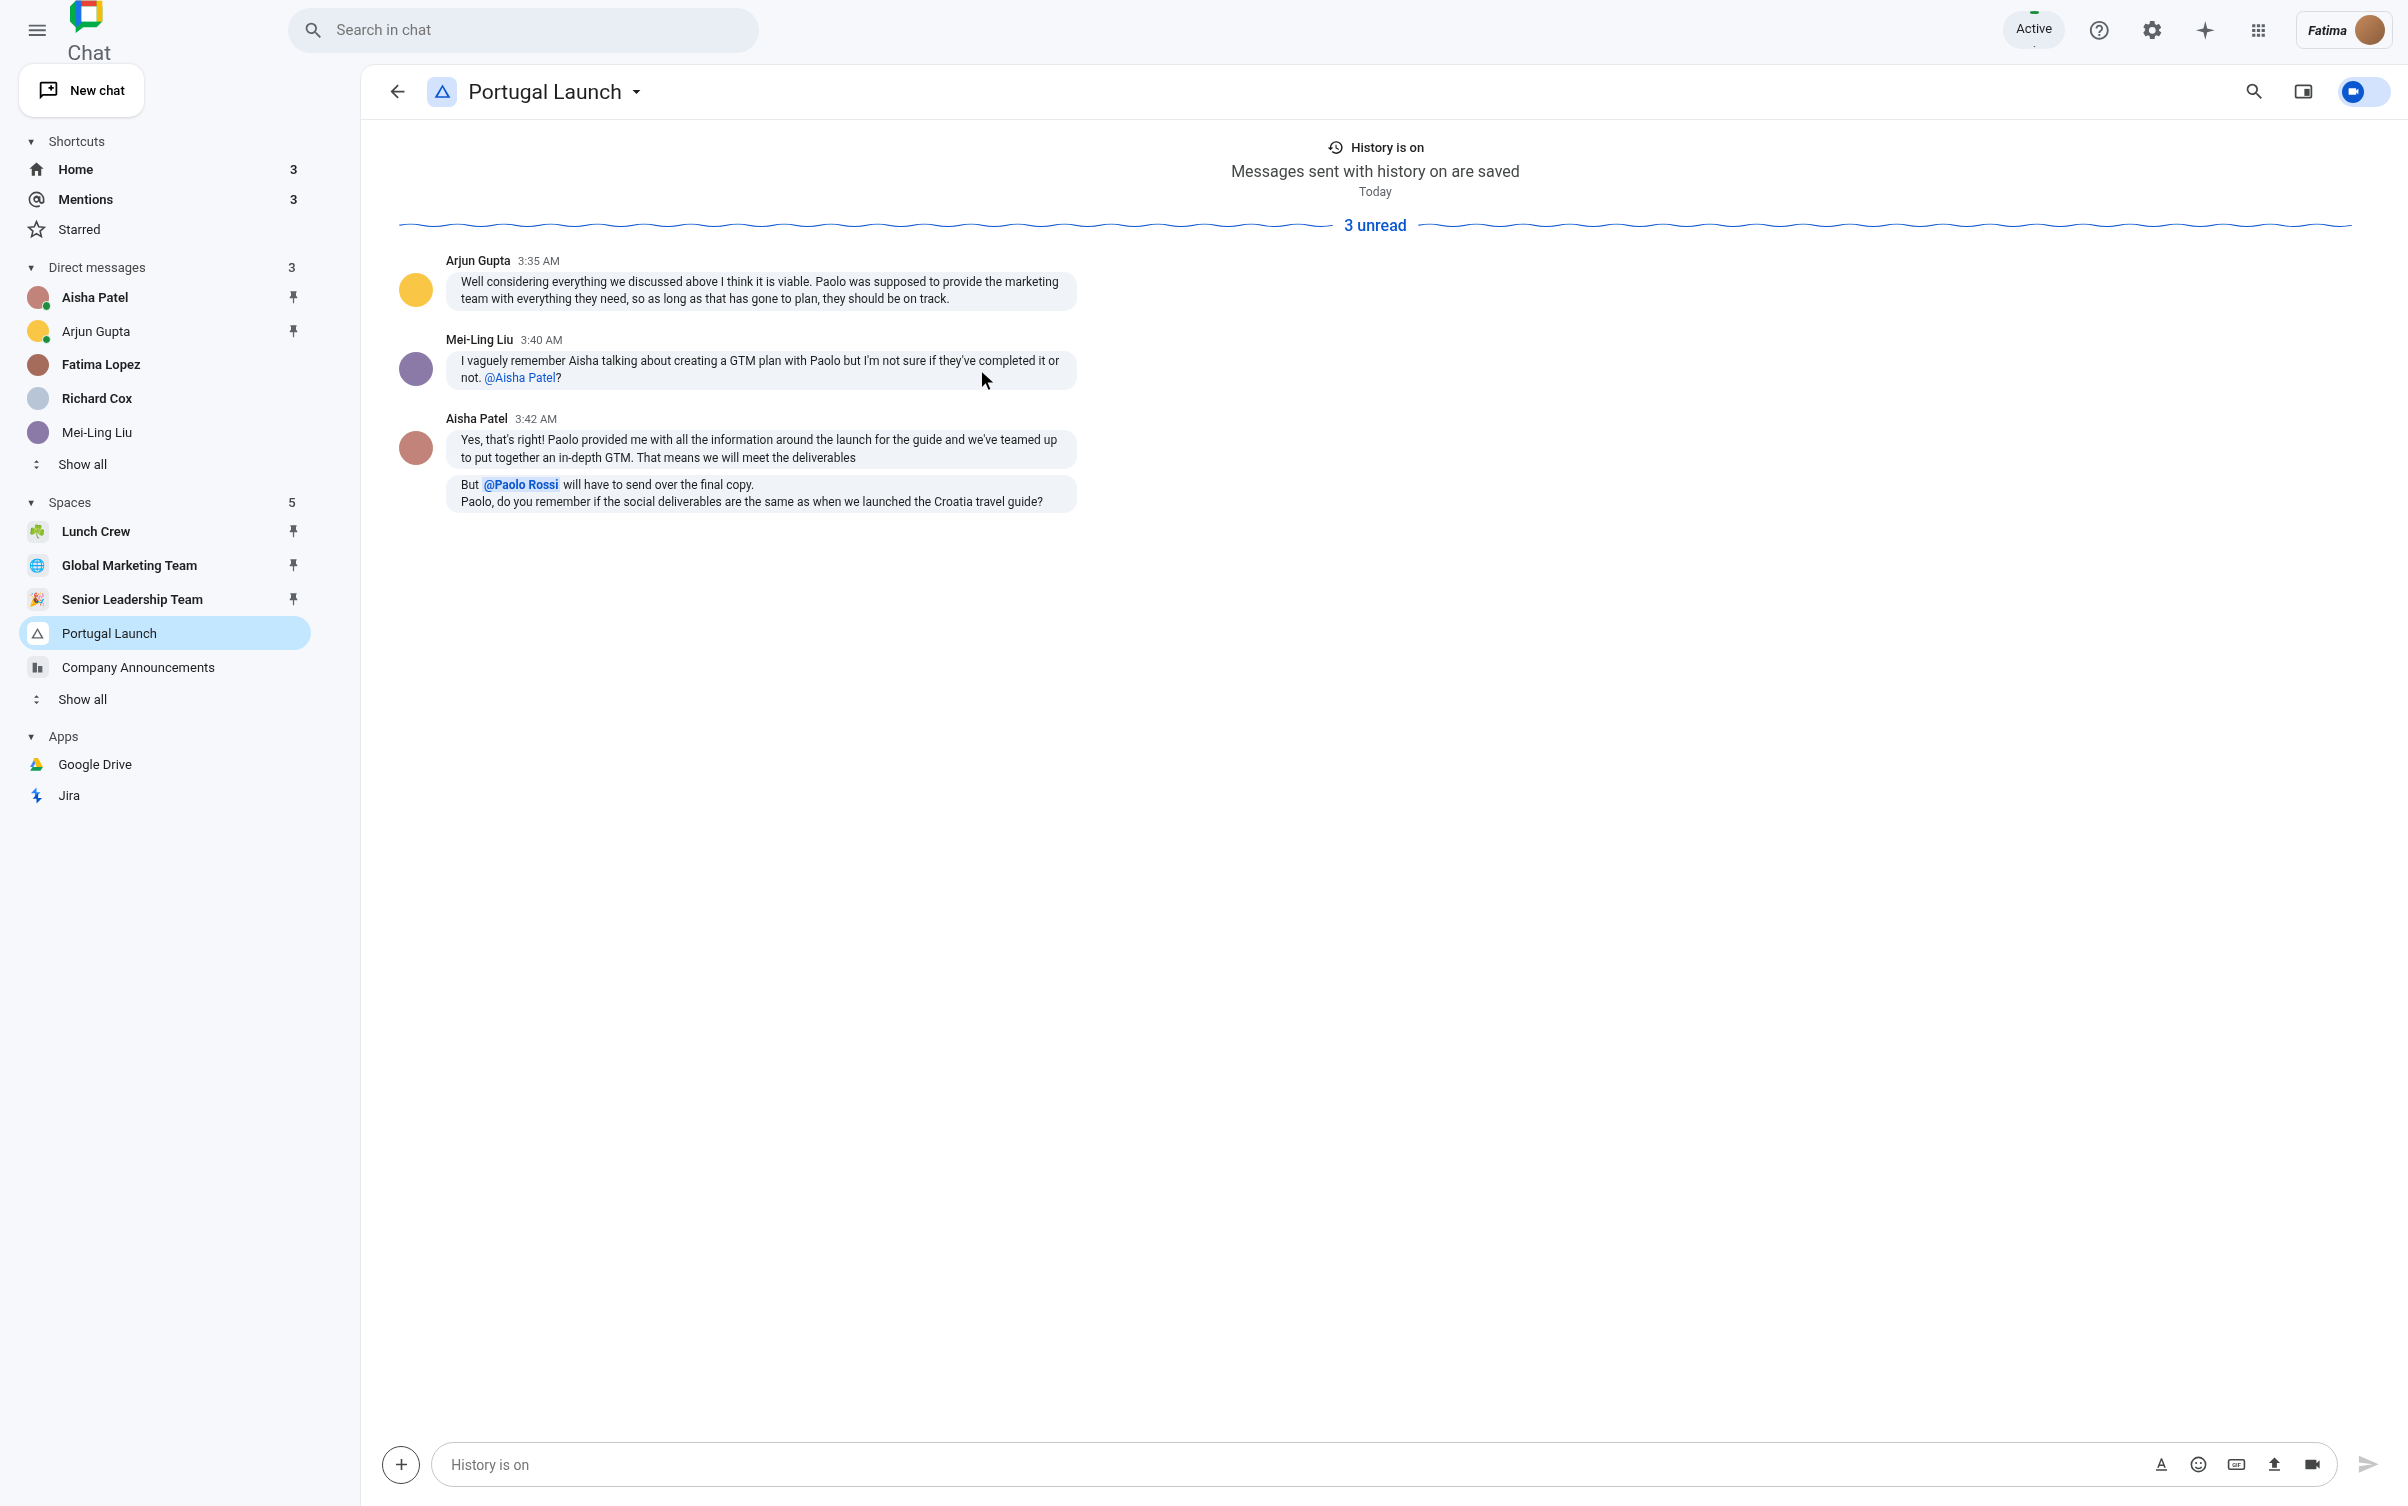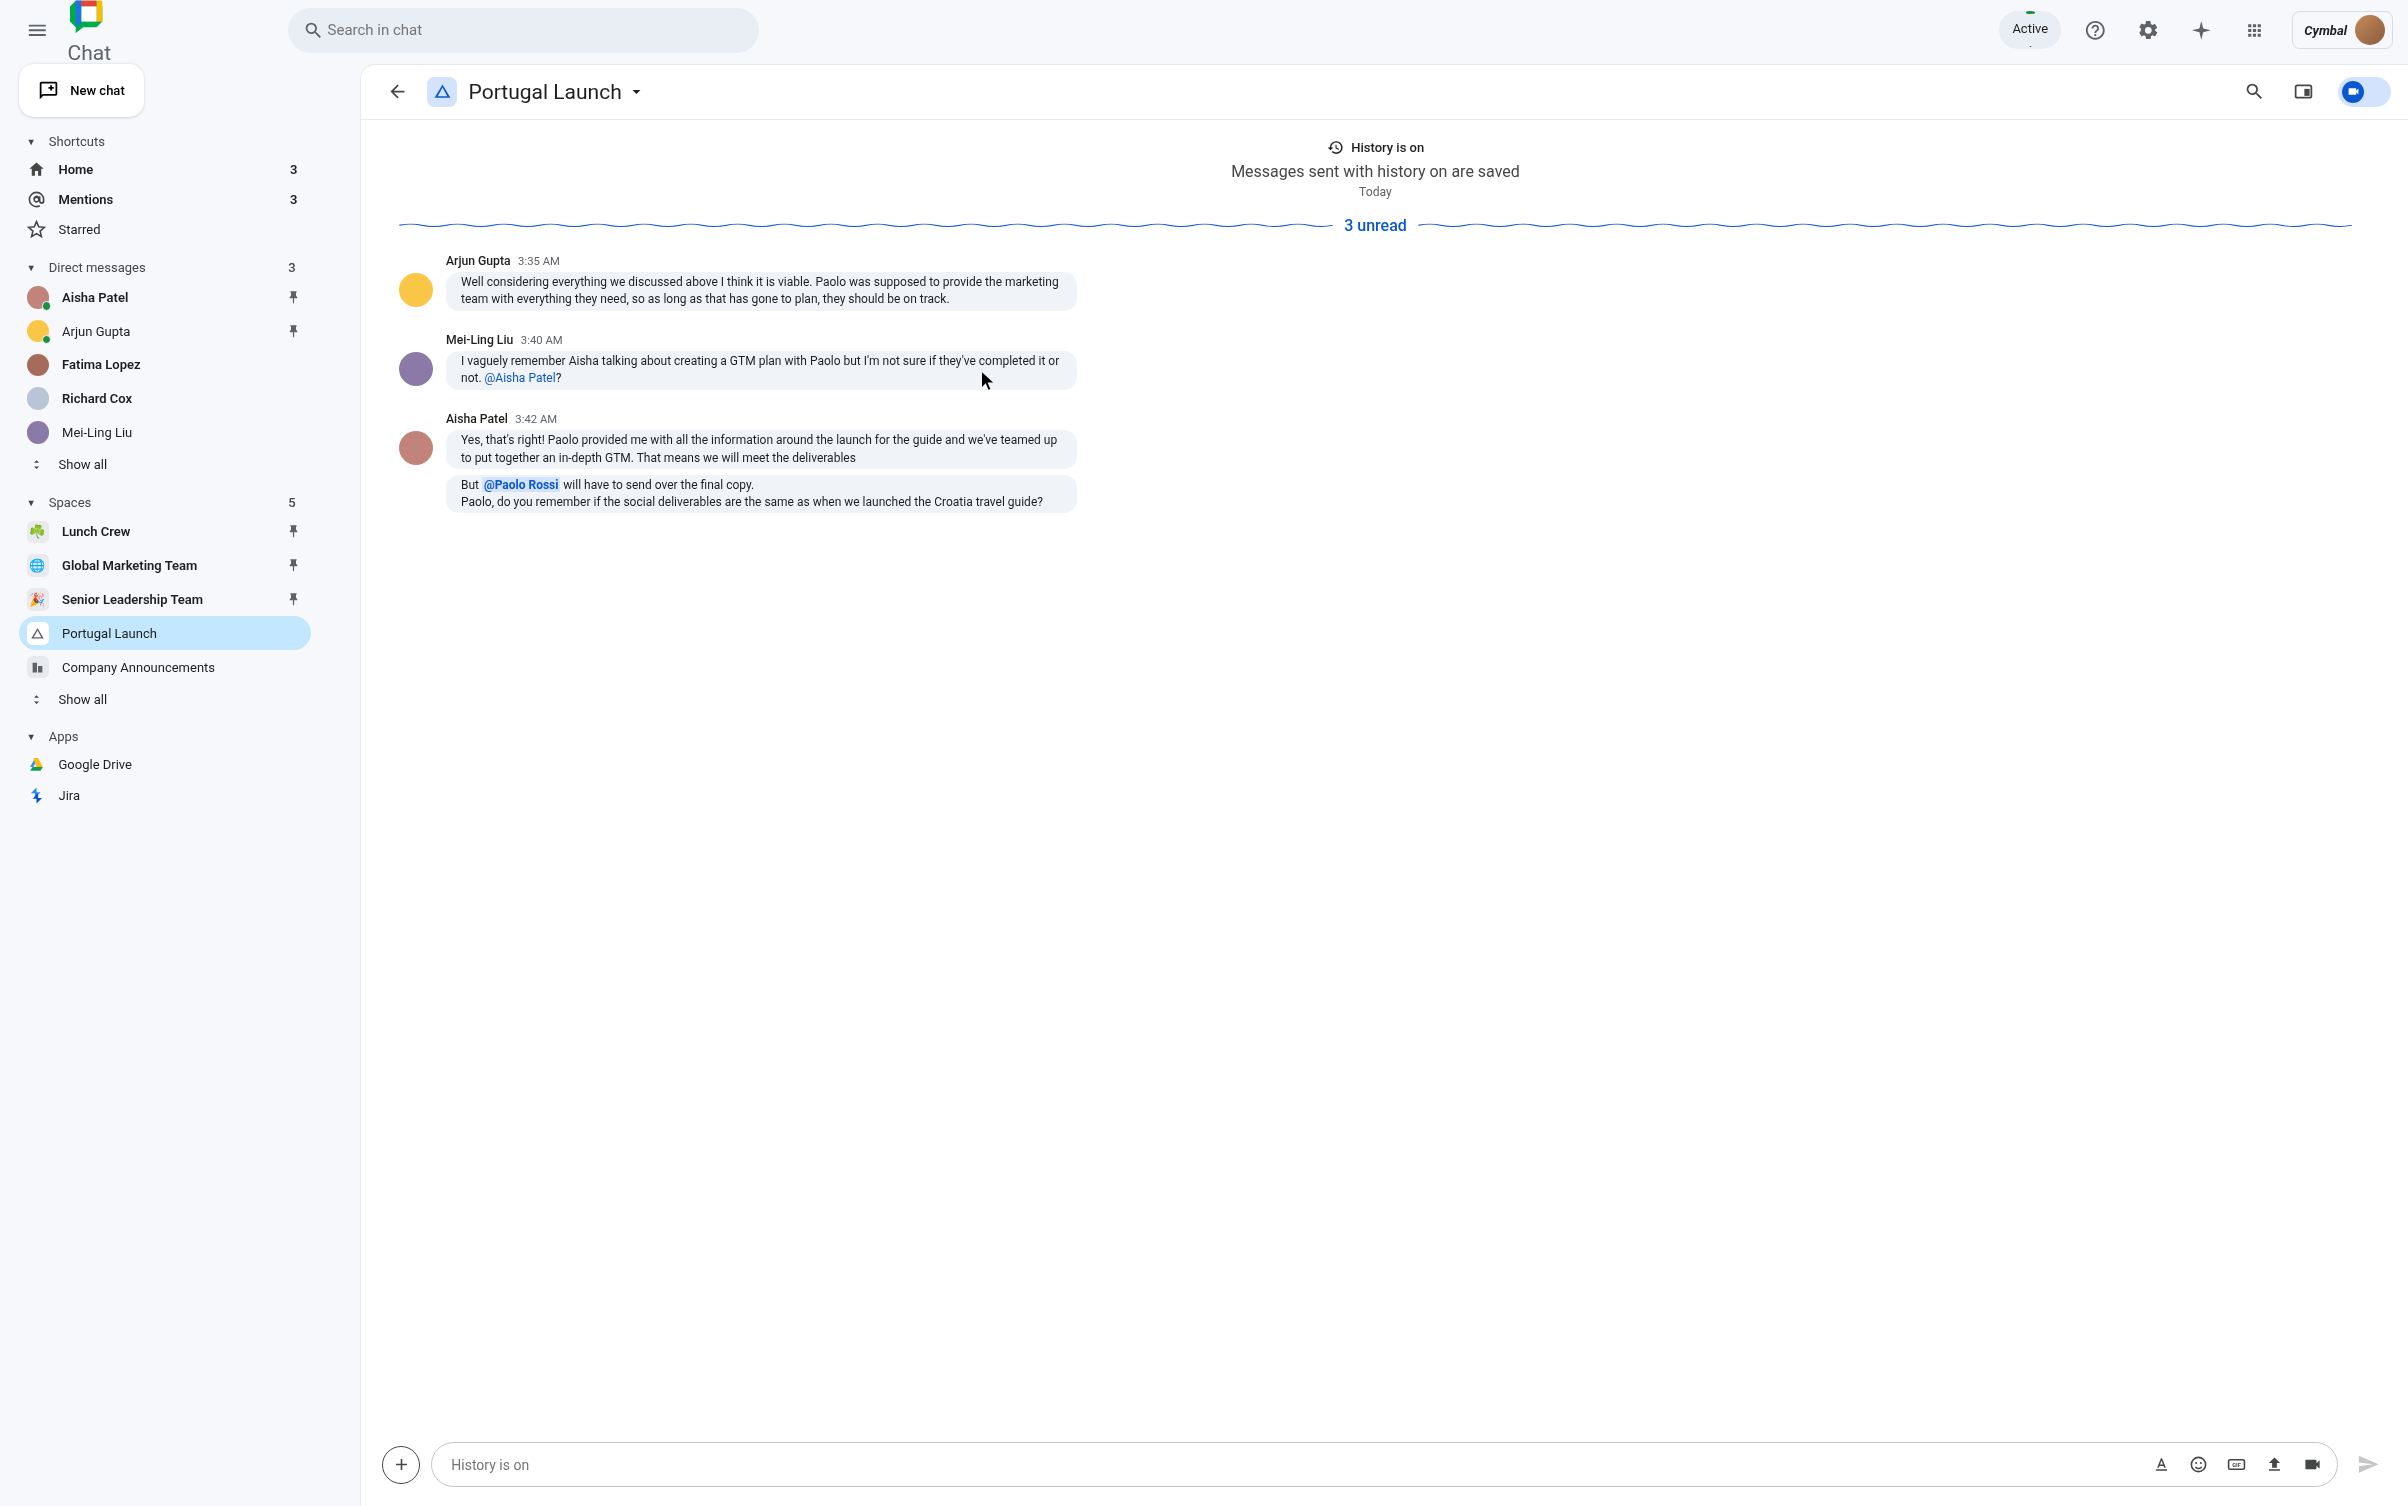--- a/index.html
+++ b/index.html
@@ -5,21 +5,21 @@
 * { margin: 0; padding: 0; box-sizing: border-box; font-family: 'Google Sans', Roboto, Arial, sans-serif; }
 body { background: #f6f8fc; color: #1f1f1f; font-size: 13px; overflow: hidden; }
 .app { display: flex; flex-direction: column; height: 100vh; }
 
 
 .topbar { display: flex; align-items: center; height: 60px; padding: 0 15px; gap: 7.5px; }
 .menu-btn { width: 45px; height: 45px; border: none; background: none; display: flex; align-items: center; justify-content: center; cursor: pointer; border-radius: 50%; color: #5f6368; }
 .logo-box { display: flex; align-items: center; gap: 7.5px; margin-right: 28px; flex-direction: column; }
 .chat-logo { width: 38px; height: 38px; position: relative; }
 .chat-title { font-size: 21px; color: #5f6368; }
-.search-box { flex: 0 0 471px; height: 45px; background: #e9edf4; border-radius: 22.6px; display: flex; align-items: center; padding: 0 15px; gap: 4px; color: #5f6368; margin-left: 141px; }
+.search-box { flex: 0 0 471px; height: 45px; background: #e9edf4; border-radius: 22.6px; display: flex; align-items: center; padding: 0 15px; gap: 13px; color: #5f6368; margin-left: 141px; }
 .search-input { border: none; background: none; outline: none; font-size: 15px; flex: 1; color: #5f6368; }
 .spacer { flex: 1; }
 .status-chip { height: 38px; background: #e9edf4; border-radius: 19px; display: flex; align-items: center; padding: 0 13px; gap: 7.5px; cursor: pointer; flex-direction: column; }
 .status-dot { width: 9.4px; height: 9.4px; border-radius: 50%; background: #1e8e3e; }
 .topbar-icon { width: 38px; height: 38px; border: none; background: none; display: flex; align-items: center; justify-content: center; cursor: pointer; border-radius: 50%; color: #5f6368; margin-left: 7.5px; }
 .cymbal-box { height: 38px; border: 0.9px solid #dadce0; border-radius: 7.5px; display: flex; align-items: center; padding: 0 7.5px 0 11.3px; gap: 7.5px; margin-left: 11.3px; cursor: pointer; }
 .cymbal-label { font-weight: 700; font-style: italic; }
 .avatar-sm { width: 30px; height: 30px; border-radius: 50%; background: linear-gradient(135deg,#c58a5a,#8b5c3e); }
 
 
@@ -137,21 +137,21 @@
       <svg width="22.6" height="22.6" viewBox="0 0 24 24">
           <path fill="currentColor" d="M12 2 L14 10 L22 12 L14 14 L12 22 L10 14 L2 12 L10 10 Z"></path>
         </svg>
     </button>
     <button class="topbar-icon">
       <svg width="19" height="19" viewBox="0 0 24 24">
           <path fill="currentColor" d="M4 4h4v4H4zm6 0h4v4h-4zm6 0h4v4h-4zM4 10h4v4H4zm6 0h4v4h-4zm6 0h4v4h-4zM4 16h4v4H4zm6 0h4v4h-4zm6 0h4v4h-4z"></path>
         </svg>
     </button>
     <div class="cymbal-box">
-      <span class="cymbal-label">Cymbal</span>
+      <span class="cymbal-label">Fatima</span>
       <span class="avatar-sm"></span>
     </div>
   </div>
 
   <div class="body-row">
 
     <div class="sidebar">
       <button class="new-chat">
         <svg width="21" height="21" viewBox="0 0 24 24">
             <path fill="currentColor" d="M20 2H4c-1.1 0-2 .9-2 2v18l4-4h14c1.1 0 2-.9 2-2V4c0-1.1-.9-2-2-2zm0 14H5.17L4 17.17V4h16v12z M18 8h-2V6h-2v2h-2v2h2v2h2v-2h2z"></path>

